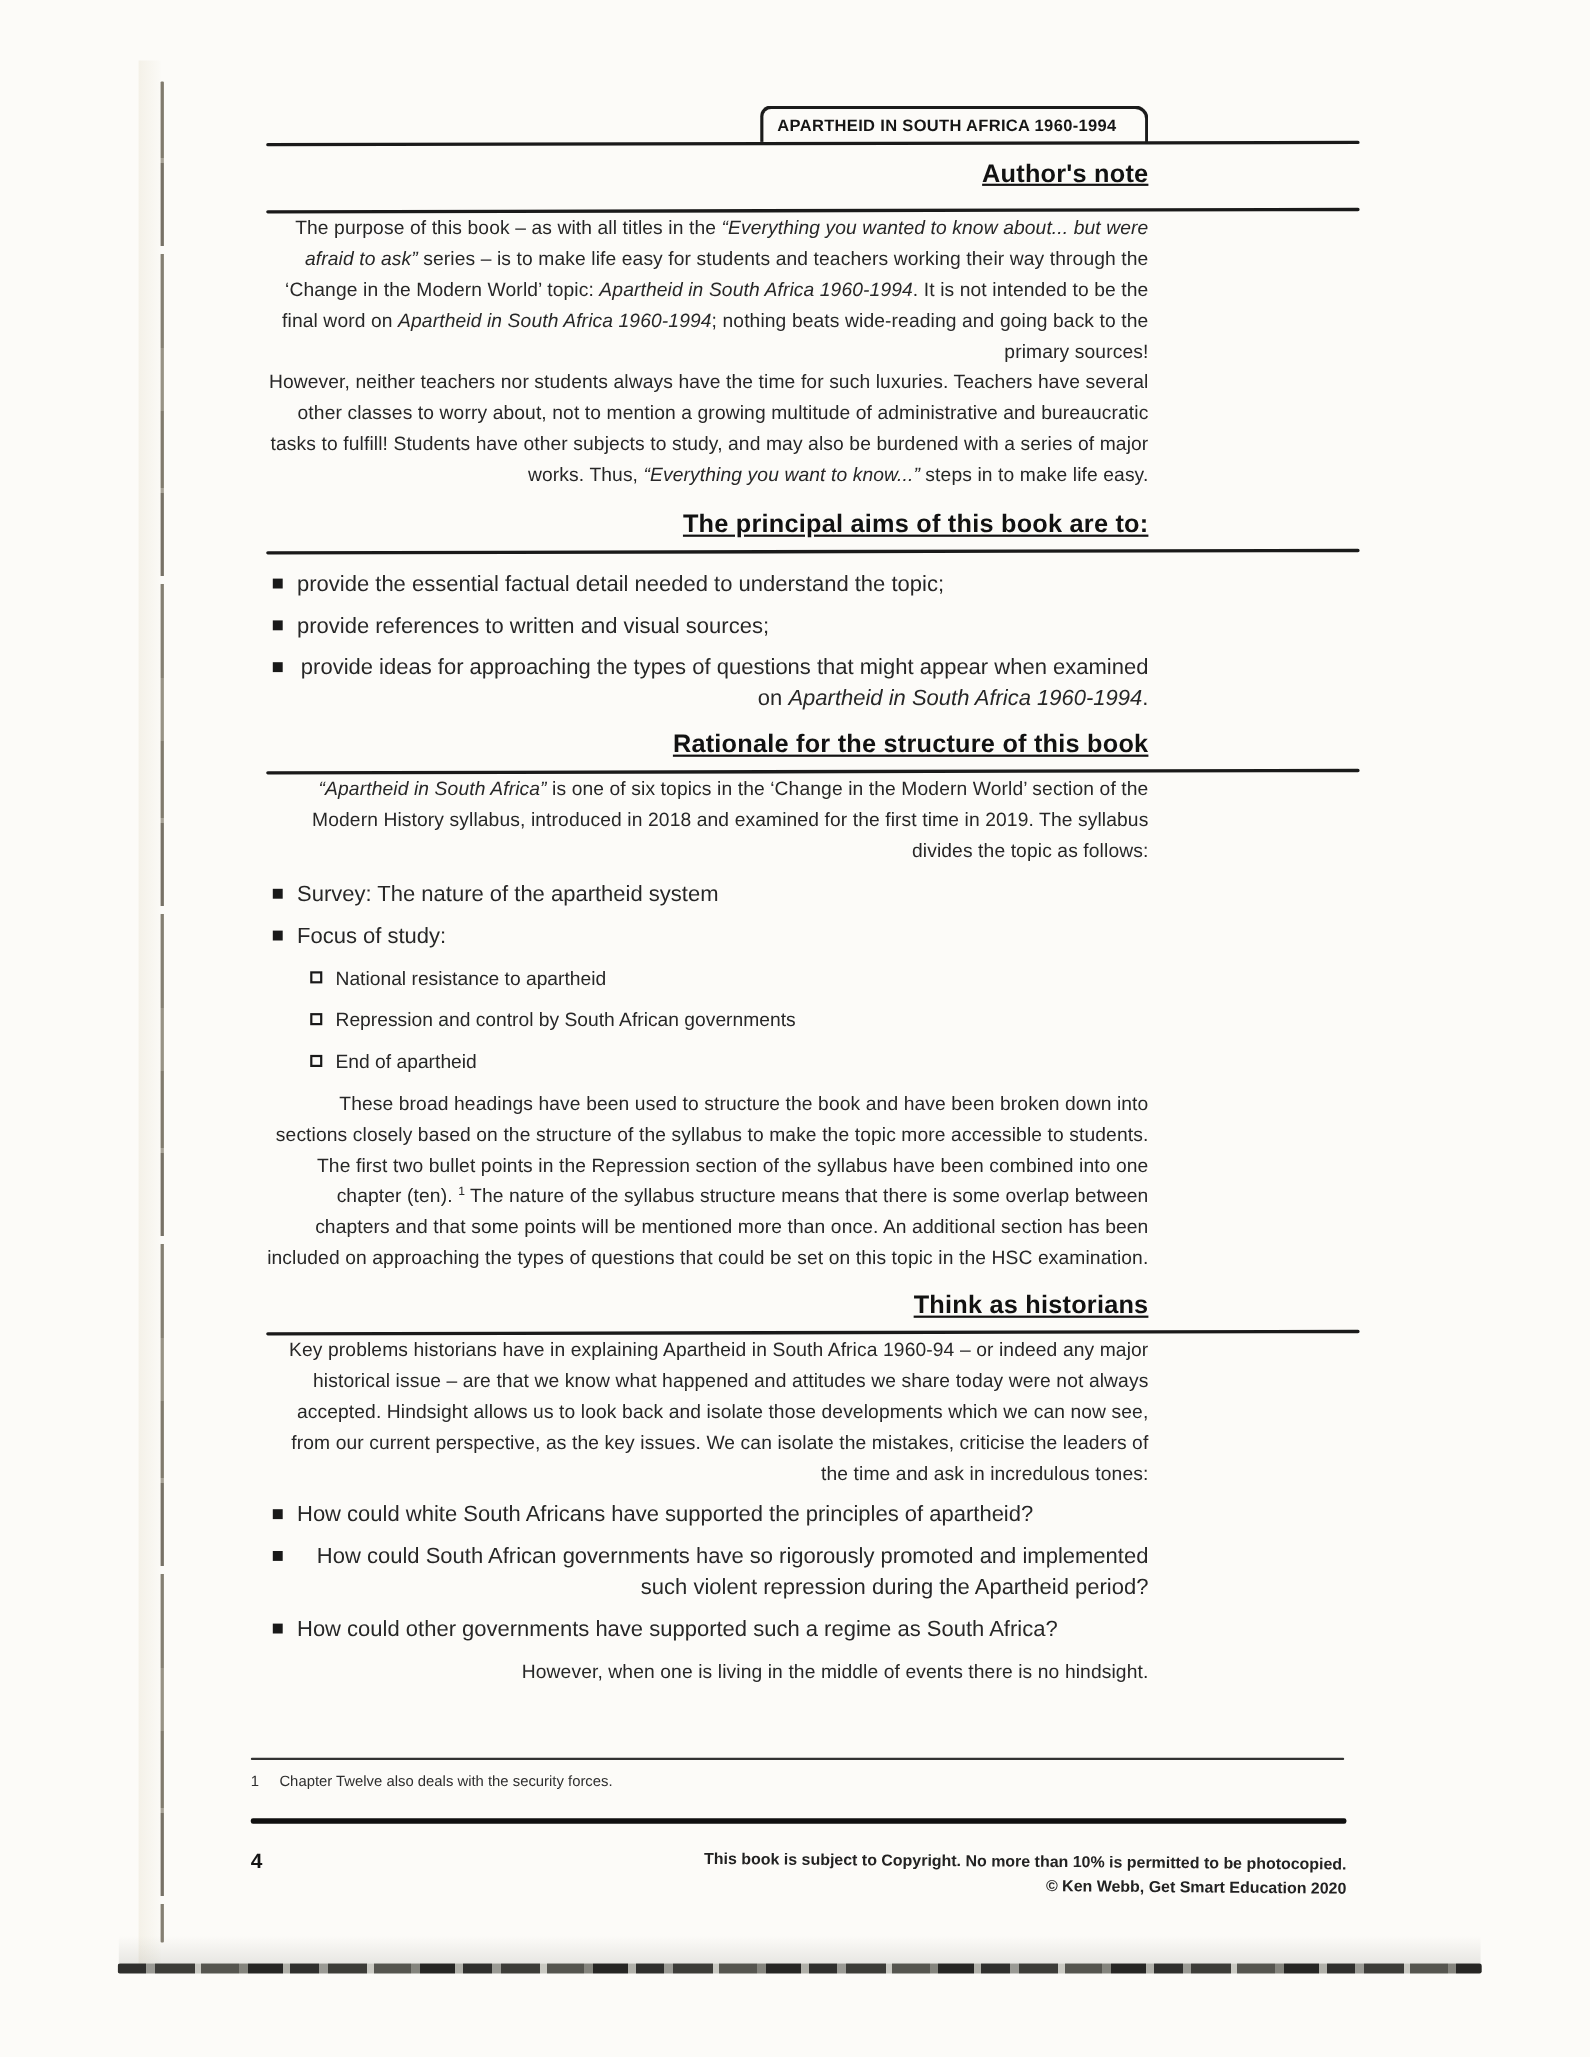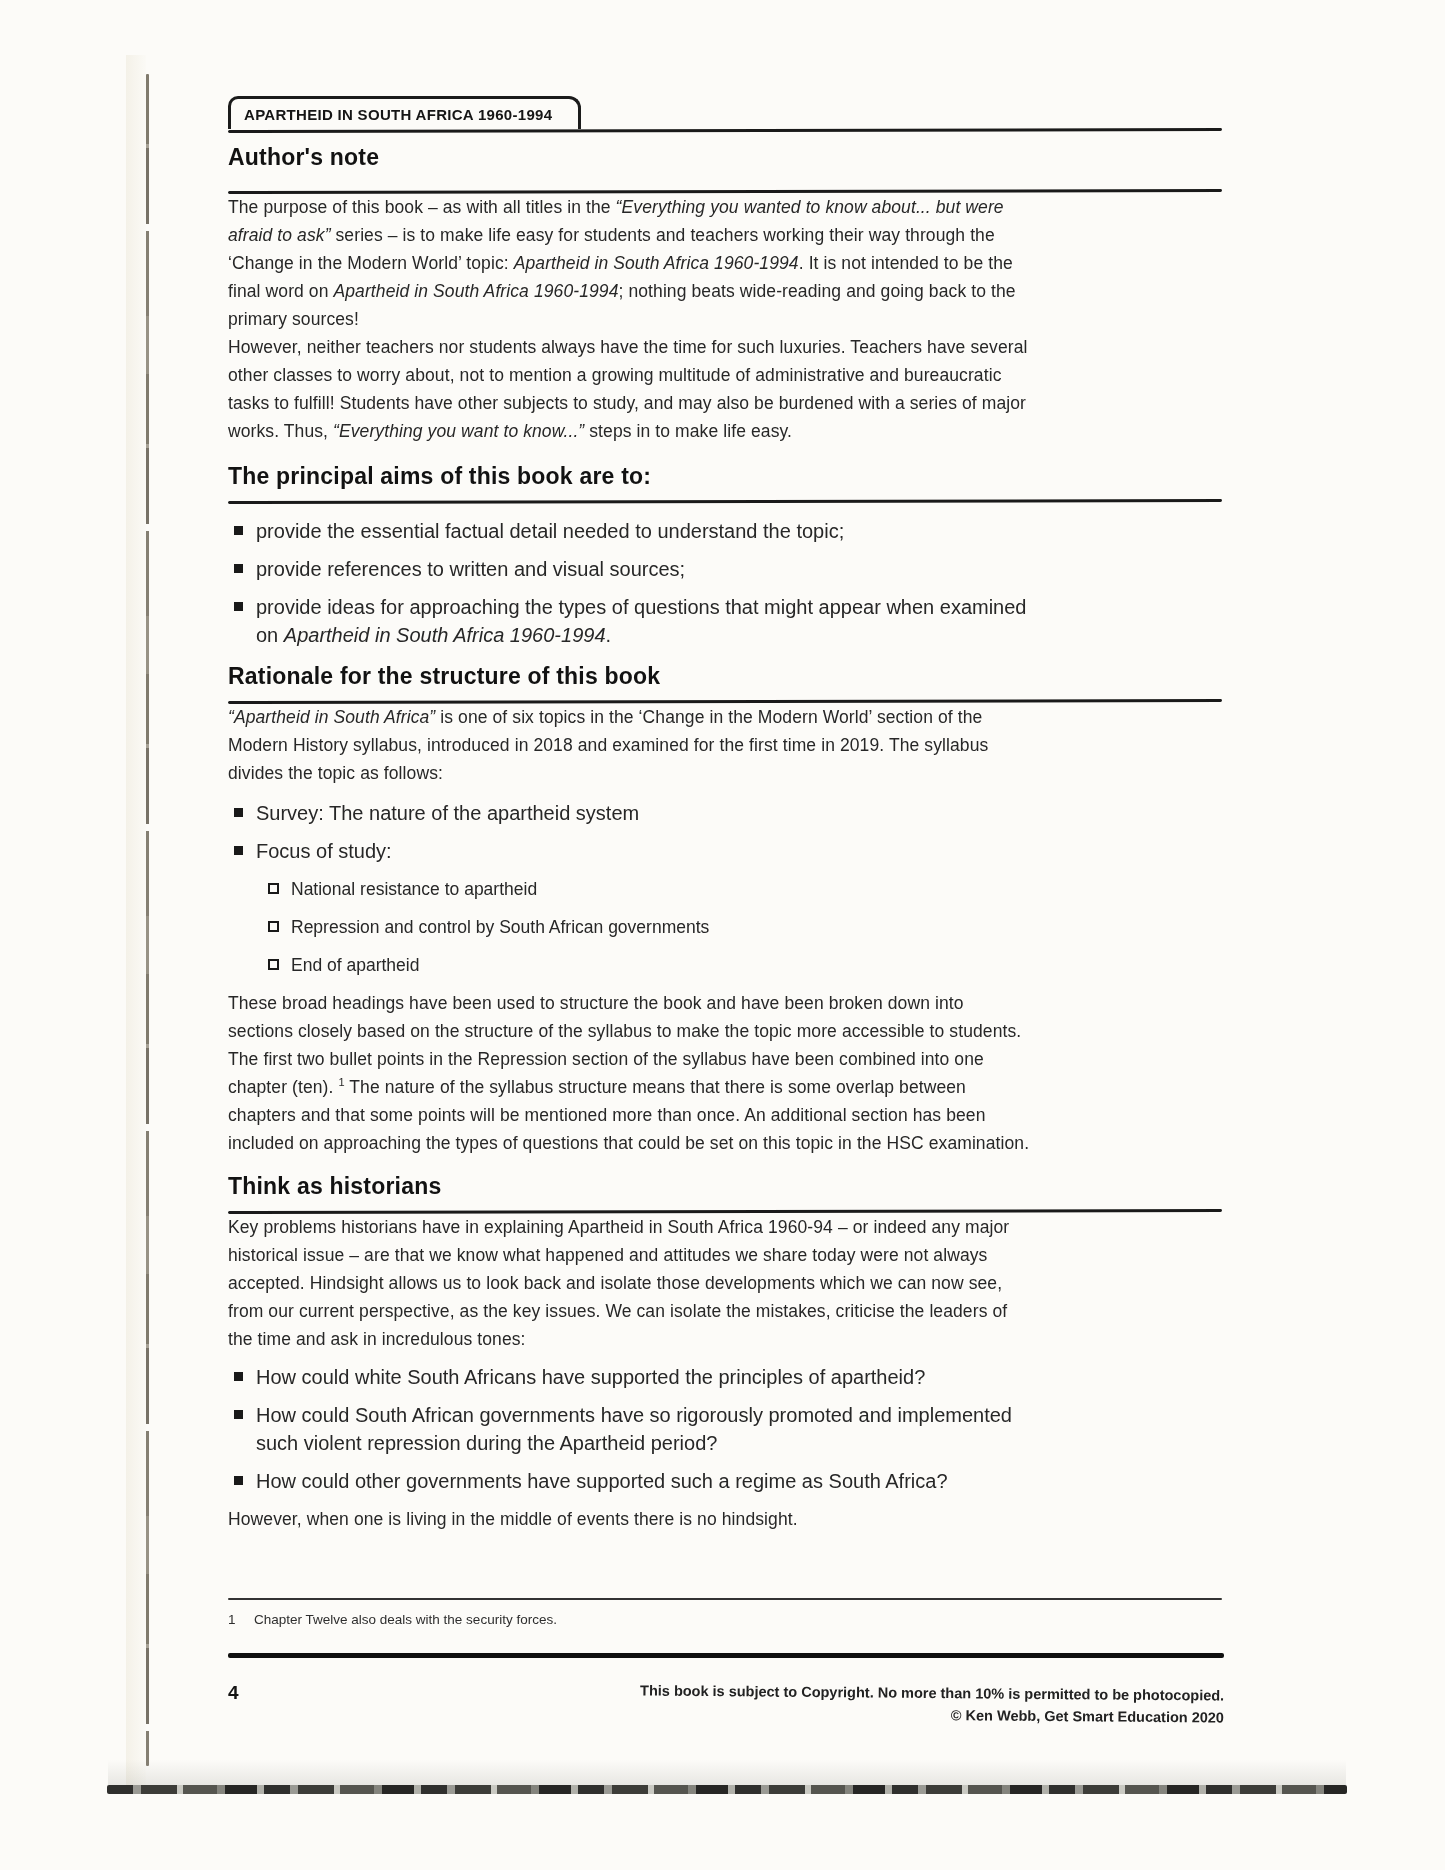--- a/index.html
+++ b/index.html
@@ -13,26 +13,26 @@
   
   .left-strip{position:absolute;left:126px;top:55px;width:20px;height:1732px;
     background:linear-gradient(90deg,#f4f1e8,#fbfaf6);}
   .edge-left{position:absolute;left:146px;top:74px;width:2.5px;height:1692px;border-radius:1px;opacity:.75;
     background:repeating-linear-gradient(180deg,#57503f 0 70px,#8a8374 70px 74px,#4b4436 74px 150px,rgba(0,0,0,0) 150px 157px,#5d5646 157px 242px,#766f5e 242px 300px);}
   .edge-bottom-shade{position:absolute;left:108px;top:1760px;width:1238px;height:25px;
     background:linear-gradient(180deg,rgba(120,120,110,0),rgba(110,110,100,.14));}
   .edge-bottom{position:absolute;left:107px;top:1785px;width:1240px;height:9px;border-radius:2px;
     background:repeating-linear-gradient(90deg,#2f2f2d 0 26px,#9a9a94 26px 34px,#3c3c38 34px 70px,#c9c9c2 70px 76px,#55554f 76px 110px,#84847d 110px 118px,#262624 118px 150px,#b0b0a9 150px 157px);}
   
-  .content{position:absolute;left:228px;top:96px;width:802px;}
+  .content{position:absolute;left:242px;top:96px;width:802px;text-align:right;}
   .tab{display:inline-block;border:3px solid #1b1b1b;border-bottom:none;border-radius:10px 12px 0 0;
     padding:7px 26px 6px 13px;font-size:15px;font-weight:bold;letter-spacing:.3px;color:#151515;}
   .rule{width:994px;height:3px;background:#1a1a1a;border-radius:2px;transform:rotate(-0.12deg);}
   .rule.header-rule{margin-top:0;}
-  .h{font-size:23px;line-height:26px;font-weight:bold;letter-spacing:.2px;color:#121212;}
+  .h{font-size:23px;line-height:26px;font-weight:bold;letter-spacing:.2px;color:#121212;text-decoration:underline;}
   p.body{font-size:17.5px;line-height:28px;margin:0;letter-spacing:.1px;}
   .it{font-style:italic;}
   sup{font-size:11px;line-height:0;vertical-align:super;}
   
   .h-author{margin-top:12px;}
   .rule-author{margin-top:20px;}
   .p-a1{margin-top:14px;}
   .p-a2{margin-top:11px;}
   .h-aims{margin-top:18px;}
   .rule-aims{margin-top:11px;}

